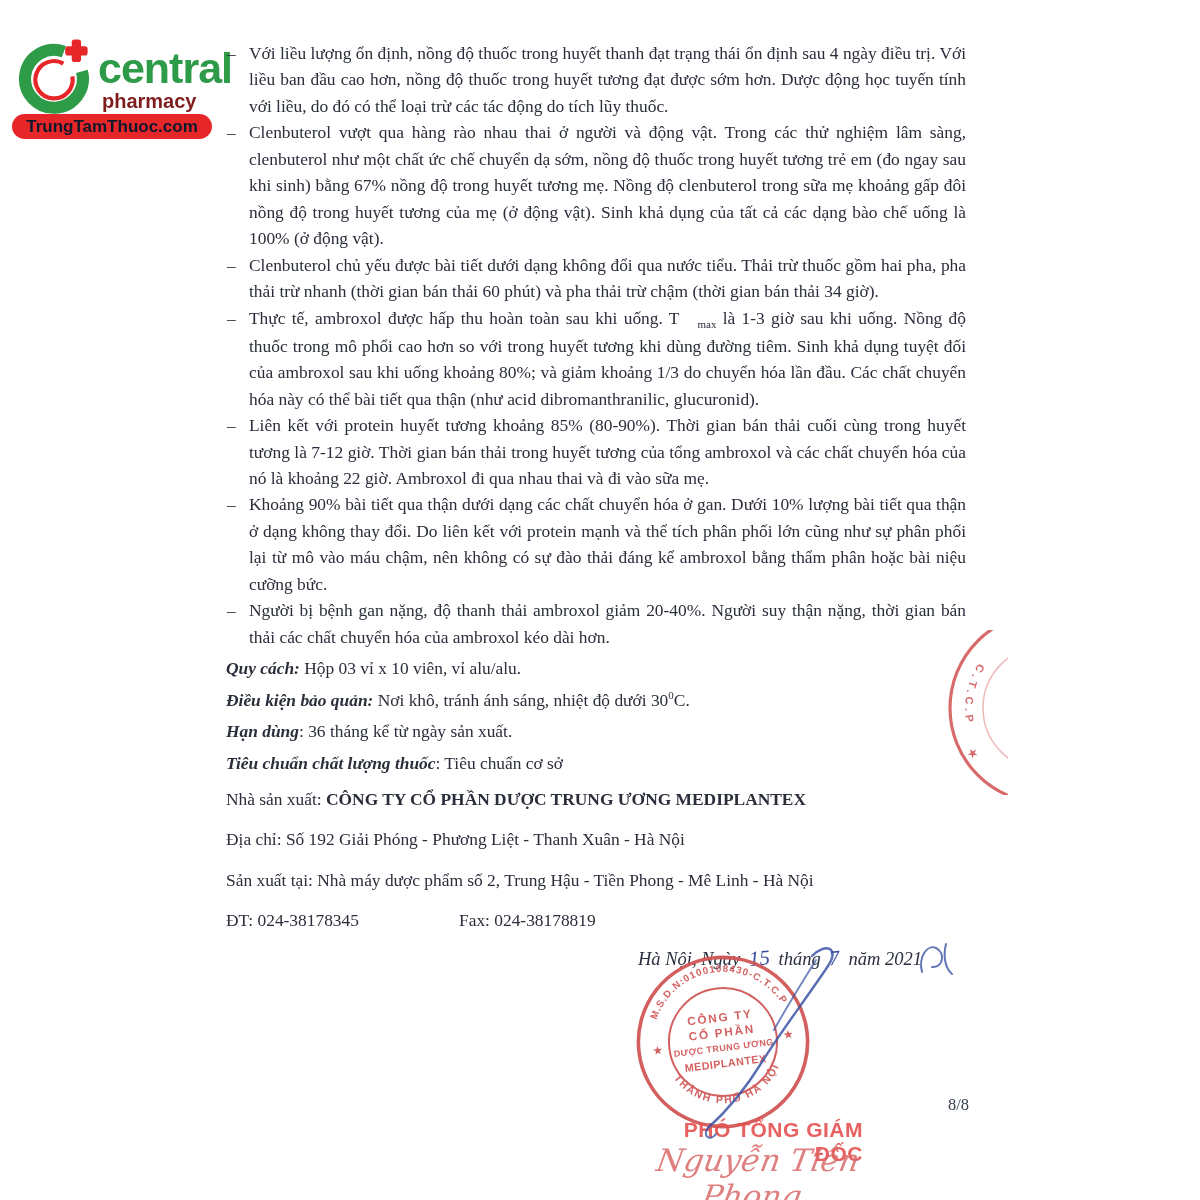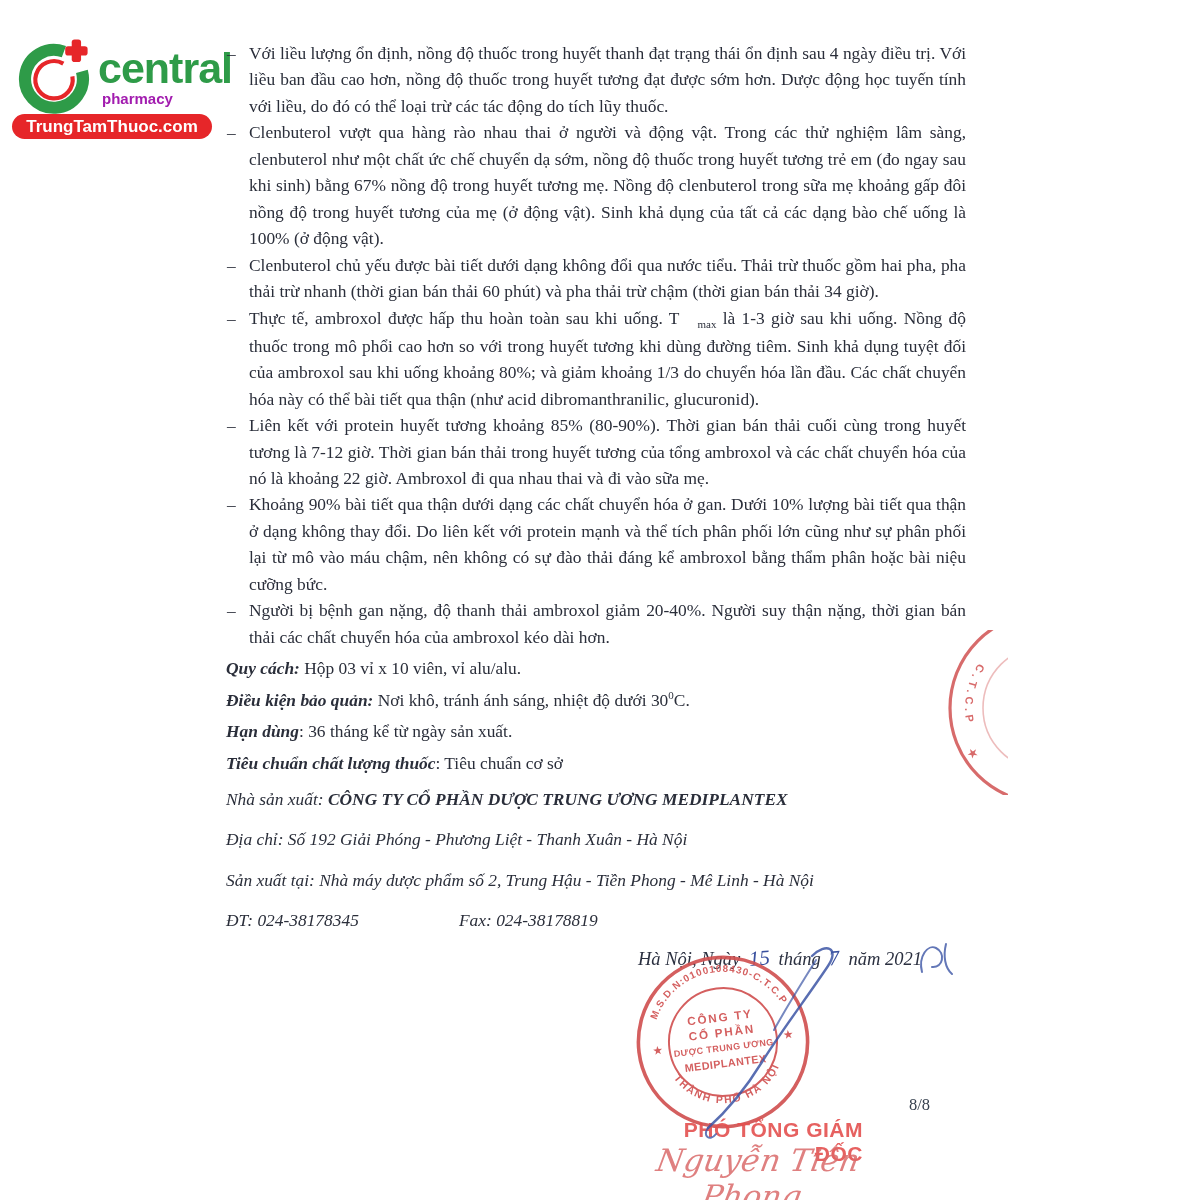--- a/index.html
+++ b/index.html
@@ -5,53 +5,53 @@
   html,body{margin:0;padding:0;background:#fff;}
   .page{position:relative;width:1200px;height:1200px;background:#ffffff;overflow:hidden;
         font-family:"Liberation Serif","DejaVu Serif",serif;color:#2a2e3a;}
 
   
   .logo{position:absolute;left:12px;top:36px;width:202px;height:104px;}
   .logo-icon{position:absolute;left:0;top:2px;}
   .logo-brand{position:absolute;left:86px;top:8px;font-family:"Liberation Sans","DejaVu Sans",sans-serif;
               font-weight:bold;font-size:43px;letter-spacing:-1px;color:#2e9b48;}
   .logo-sub{position:absolute;left:90px;top:54px;font-family:"Liberation Sans","DejaVu Sans",sans-serif;
-            font-weight:bold;font-size:15px;color:#a21caf;}
+            font-weight:bold;font-size:20px;color:#7f1d1d;}
   .logo-pill{position:absolute;left:0;top:78px;width:200px;height:25px;background:#e62629;border-radius:13px;
              display:flex;align-items:center;justify-content:center;font-family:"Liberation Sans","DejaVu Sans",sans-serif;
-             font-weight:bold;font-size:17px;color:#ffffff;}
+             font-weight:bold;font-size:17px;color:#0f172a;}
 
   
   .content{position:absolute;left:226px;top:40px;width:740px;font-size:17.4px;line-height:1.52;text-align:justify;}
   .para{margin:0;position:relative;padding-left:23px;}
   .dash{position:absolute;left:1px;top:0;}
   .heading{margin:3px 0 2px;font-style:italic;}
   .spec{margin:5px 0 0;}
   .spec .lbl{font-weight:bold;font-style:italic;}
-  .mfg{margin:14px 0 0;font-style:italic;}
+  .mfg{margin:14px 0 0;}
   .mfg-first{margin-top:10px;}
   .mfg b{font-weight:bold;}
   .phone-span{display:inline-block;width:233px;}
   sub{font-size:11px;padding-left:18px;}
   sup{font-size:11px;}
 
   
   .date-line{position:absolute;left:638px;top:946px;font-style:italic;font-size:18.5px;color:#2b3040;white-space:nowrap;}
   .ink{font-style:italic;color:#39509e;font-size:21px;display:inline-block;transform:rotate(-5deg);padding:0 4px;}
   .stamp-wrap{position:absolute;left:633px;top:952px;width:180px;height:180px;transform:rotate(-7deg);opacity:.92;}
   .side-stamp{position:absolute;left:938px;top:630px;opacity:.85;}
   .sig-blue{position:absolute;left:650px;top:938px;z-index:5;}
   .date-scribble{position:absolute;left:916px;top:940px;z-index:5;}
   .sig-title{position:absolute;left:643px;top:1118px;width:220px;text-align:right;
              font-family:"Liberation Sans","DejaVu Sans",sans-serif;font-weight:bold;font-size:21px;
              letter-spacing:.5px;color:#e4504f;opacity:.9;}
   .sig-script{position:absolute;left:640px;top:1142px;width:230px;text-align:center;font-style:italic;
               font-size:31px;color:#da6a6a;transform:skewX(-10deg);opacity:.85;
               font-family:"DejaVu Serif","Liberation Serif",serif;}
-  .page-num{position:absolute;left:909px;top:1095px;font-size:16.5px;color:#36404e;}
+  .page-num{position:absolute;left:948px;top:1095px;font-size:16.5px;color:#36404e;}
 
   .stamp-text{font-family:"Liberation Sans","DejaVu Sans",sans-serif;}
 </style>
 </head>
 <body>
 
 <div class="page">
 
   <div class="logo">
     <svg class="logo-icon" width="84" height="76" viewBox="0 0 90 80">

